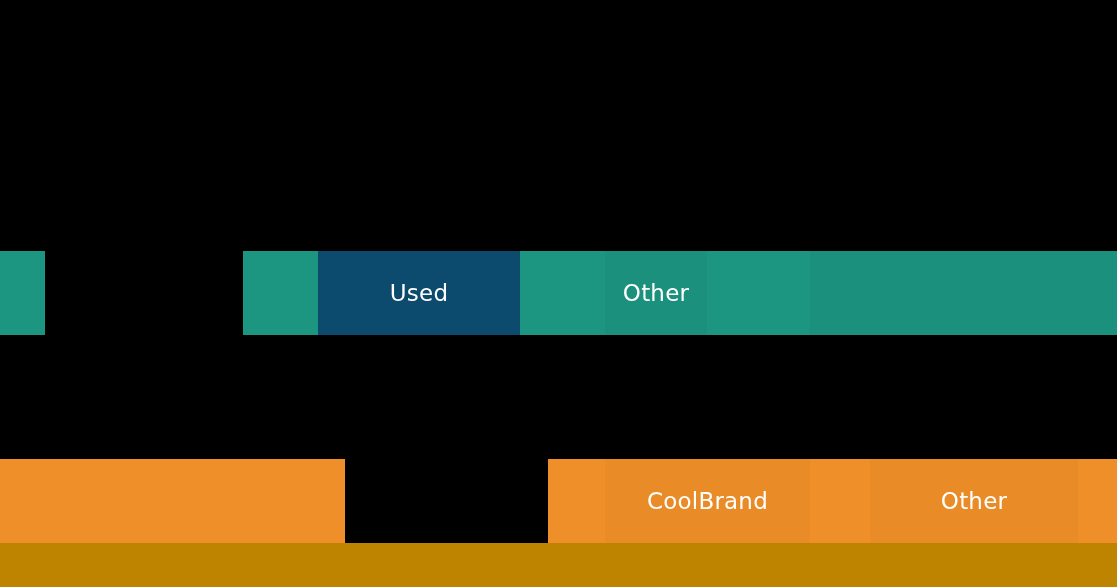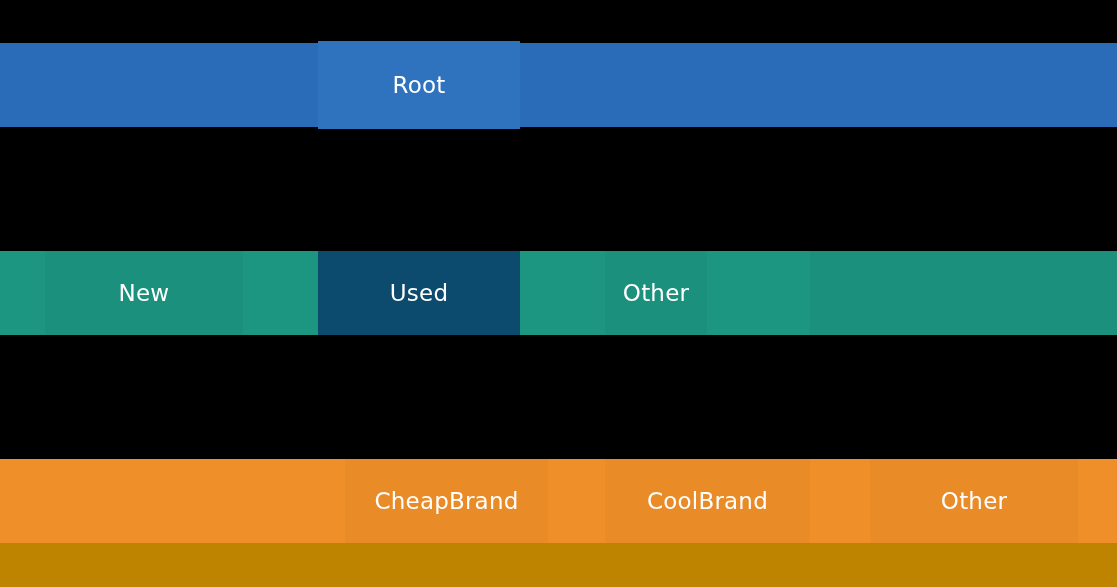--- a/index.html
+++ b/index.html
@@ -41,48 +41,35 @@
     pointer-events: none;
   }
   
   .row-depth0 { }
 </style>
 </head>
 <body>
 
 <div id="stage" style="width: 1117px; height: 587px; background: rgb(0, 0, 0);">
 
-<div class="row row-depth0" style="top: 43px; height: 84px;">
-      <div class="seg" style="left: 0px; width: 318px; background: rgb(43, 108, 184);"></div>
-      <div class="seg" style="left: 318px; width: 202px; background: rgb(47, 114, 190); top: -2px; height: 88px;">
-        <span class="seg-label" style="color: rgb(255, 255, 255);">Root</span>
-      </div>
-      <div class="seg" style="left: 520px; width: 597px; background: rgb(43, 108, 184);"></div>
-    </div>
     <div class="row row-depth1" style="top: 251px; height: 84px;">
       <div class="seg" style="left: 0px; width: 45px; background: rgb(28, 150, 128);"></div>
-      <div class="seg" style="left: 45px; width: 198px; background: rgb(27, 144, 124);">
-        <span class="seg-label" style="color: rgb(255, 255, 255);">New</span>
-      </div>
       <div class="seg" style="left: 243px; width: 75px; background: rgb(28, 150, 128);"></div>
       <div class="seg" style="left: 318px; width: 202px; background: #0c4a6e;">
         <span class="seg-label" style="color: rgb(255, 255, 255);">Used</span>
       </div>
       <div class="seg" style="left: 520px; width: 85px; background: rgb(28, 150, 128);"></div>
       <div class="seg" style="left: 605px; width: 102px; background: rgb(27, 144, 124);">
         <span class="seg-label" style="color: rgb(255, 255, 255);">Other</span>
       </div>
       <div class="seg" style="left: 707px; width: 103px; background: rgb(28, 150, 128);"></div>
       <div class="seg" style="left: 810px; width: 307px; background: rgb(27, 144, 124);"></div>
     </div>
     <div class="row row-depth2" style="top: 459px; height: 84px;">
       <div class="seg" style="left: 0px; width: 345px; background: rgb(238, 143, 42);"></div>
-      <div class="seg" style="left: 345px; width: 203px; background: rgb(233, 139, 39);">
-        <span class="seg-label" style="color: rgb(255, 255, 255);">CheapBrand</span>
-      </div>
       <div class="seg" style="left: 548px; width: 57px; background: rgb(238, 143, 42);"></div>
       <div class="seg" style="left: 605px; width: 205px; background: rgb(233, 139, 39);">
         <span class="seg-label" style="color: rgb(255, 255, 255);">CoolBrand</span>
       </div>
       <div class="seg" style="left: 810px; width: 60px; background: rgb(238, 143, 42);"></div>
       <div class="seg" style="left: 870px; width: 208px; background: rgb(233, 139, 39);">
         <span class="seg-label" style="color: rgb(255, 255, 255);">Other</span>
       </div>
       <div class="seg" style="left: 1078px; width: 39px; background: rgb(238, 143, 42);"></div>
     </div>

